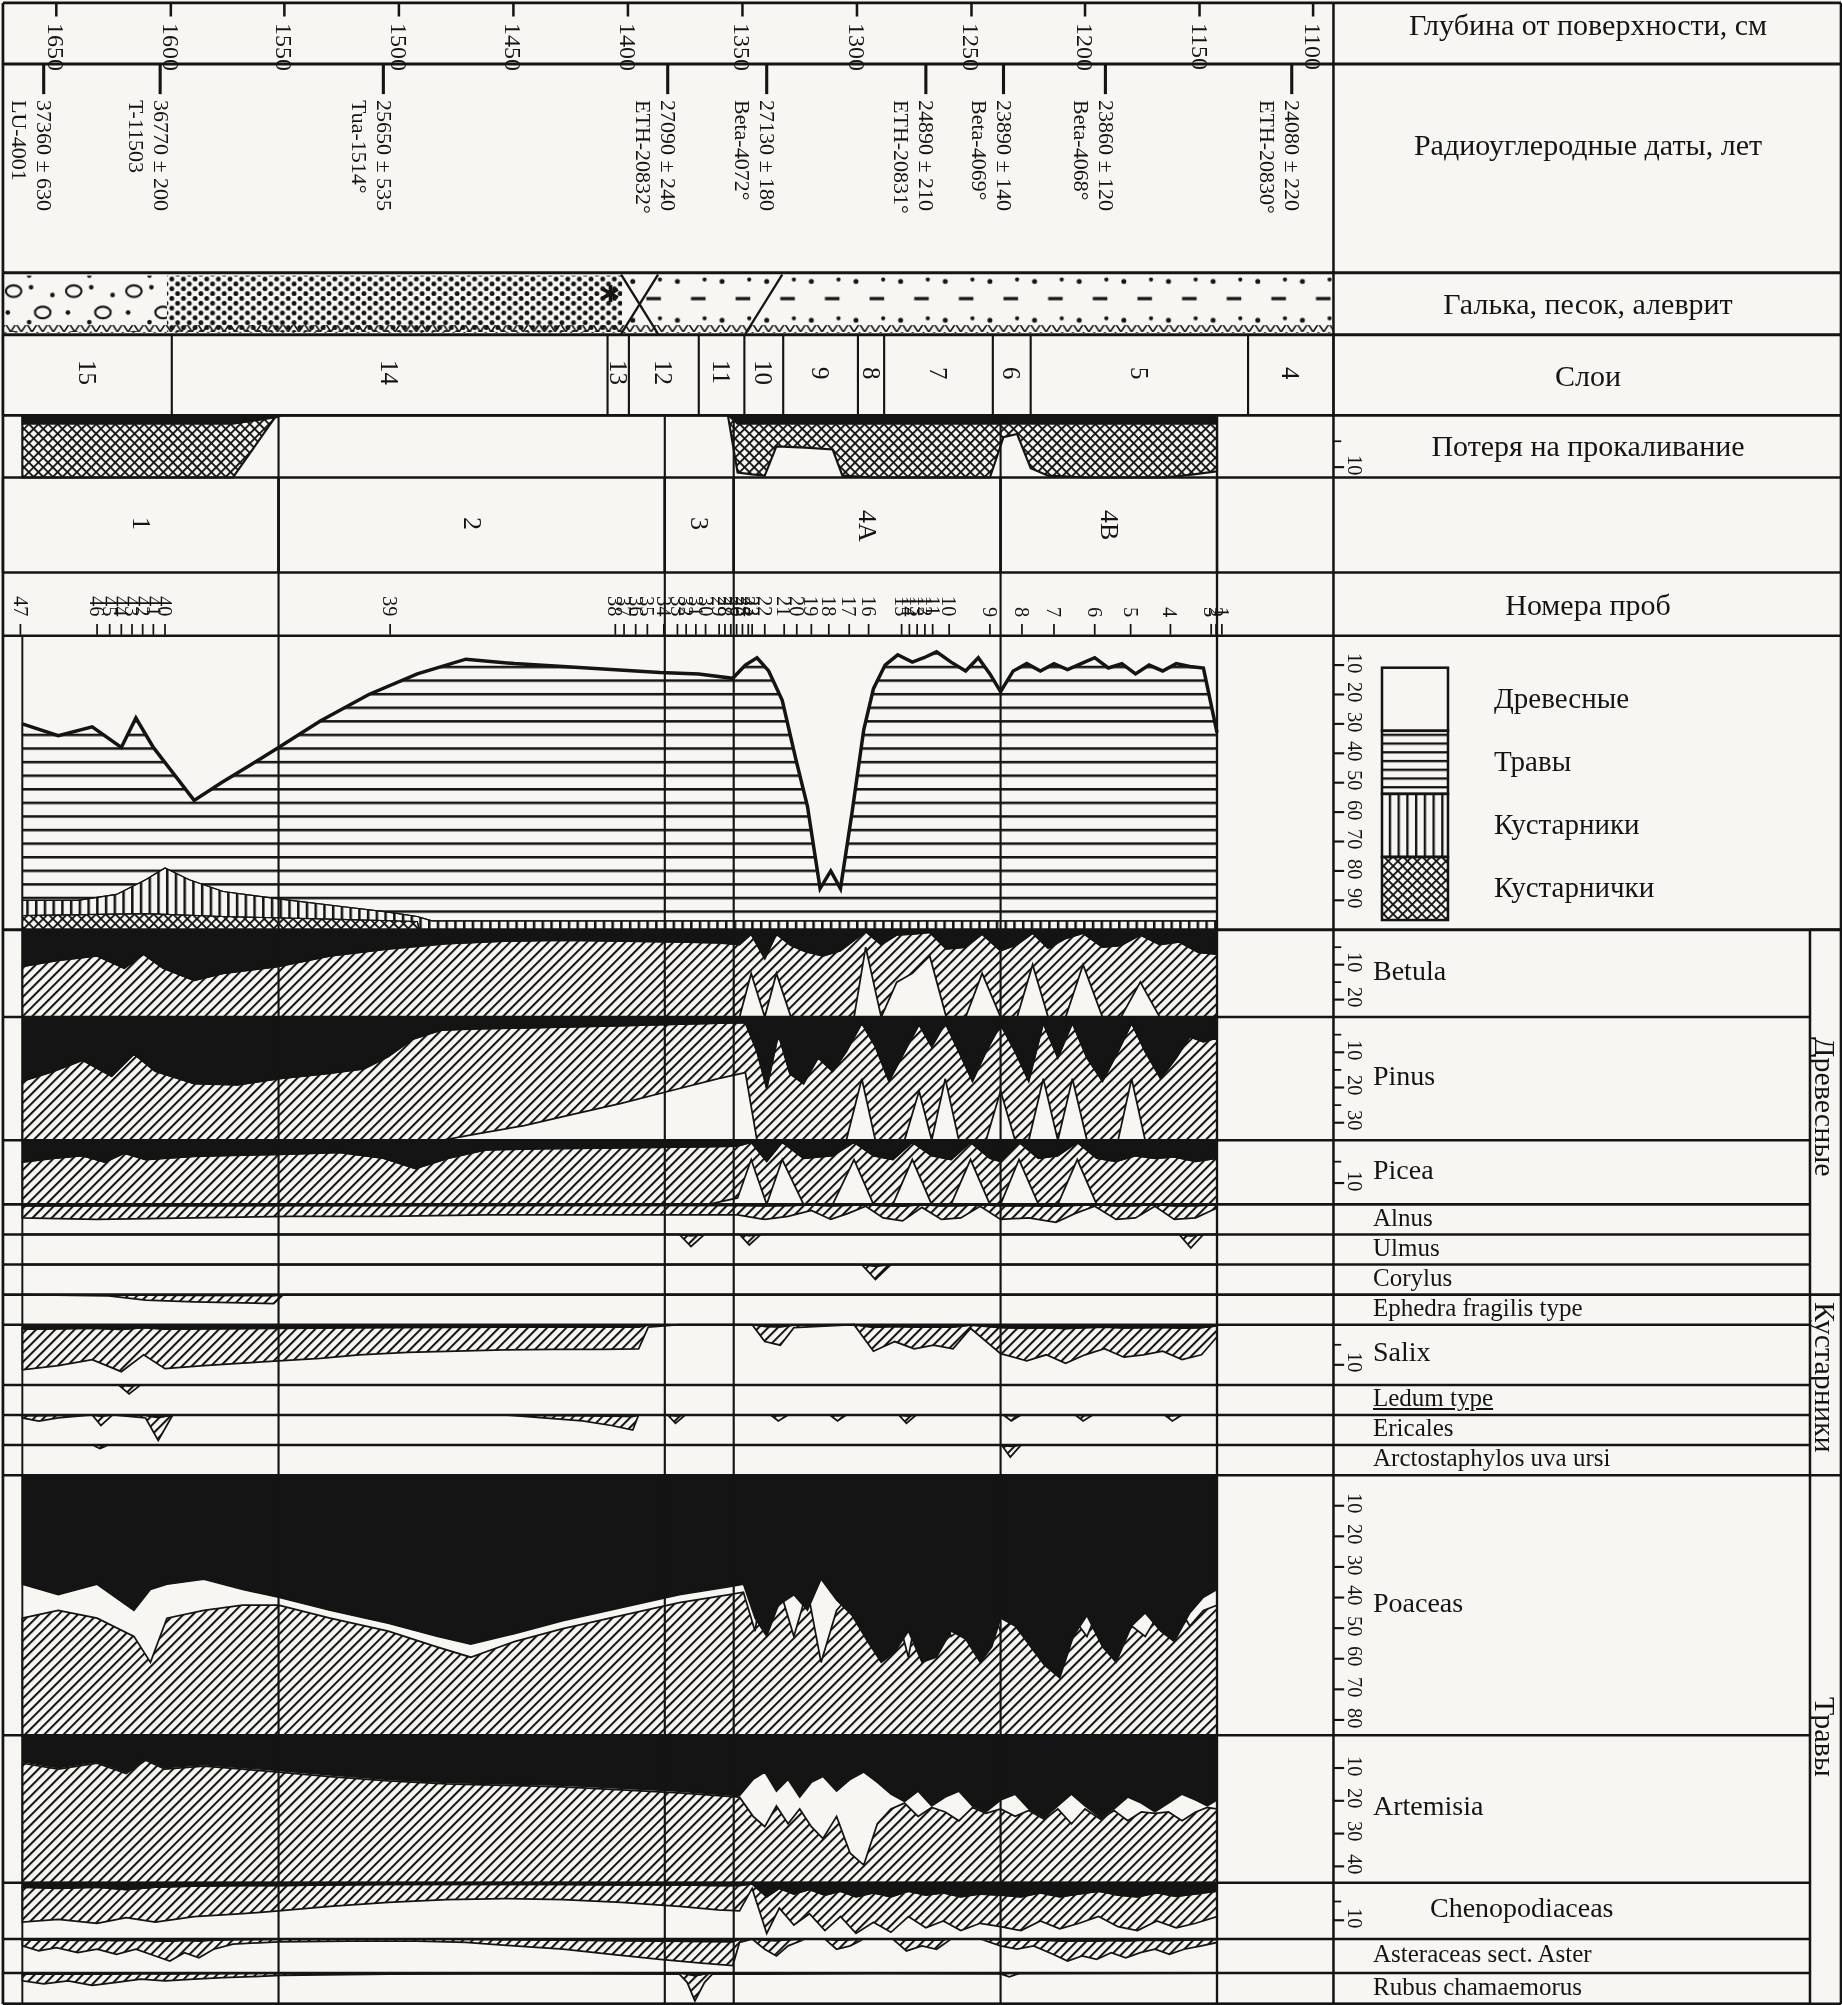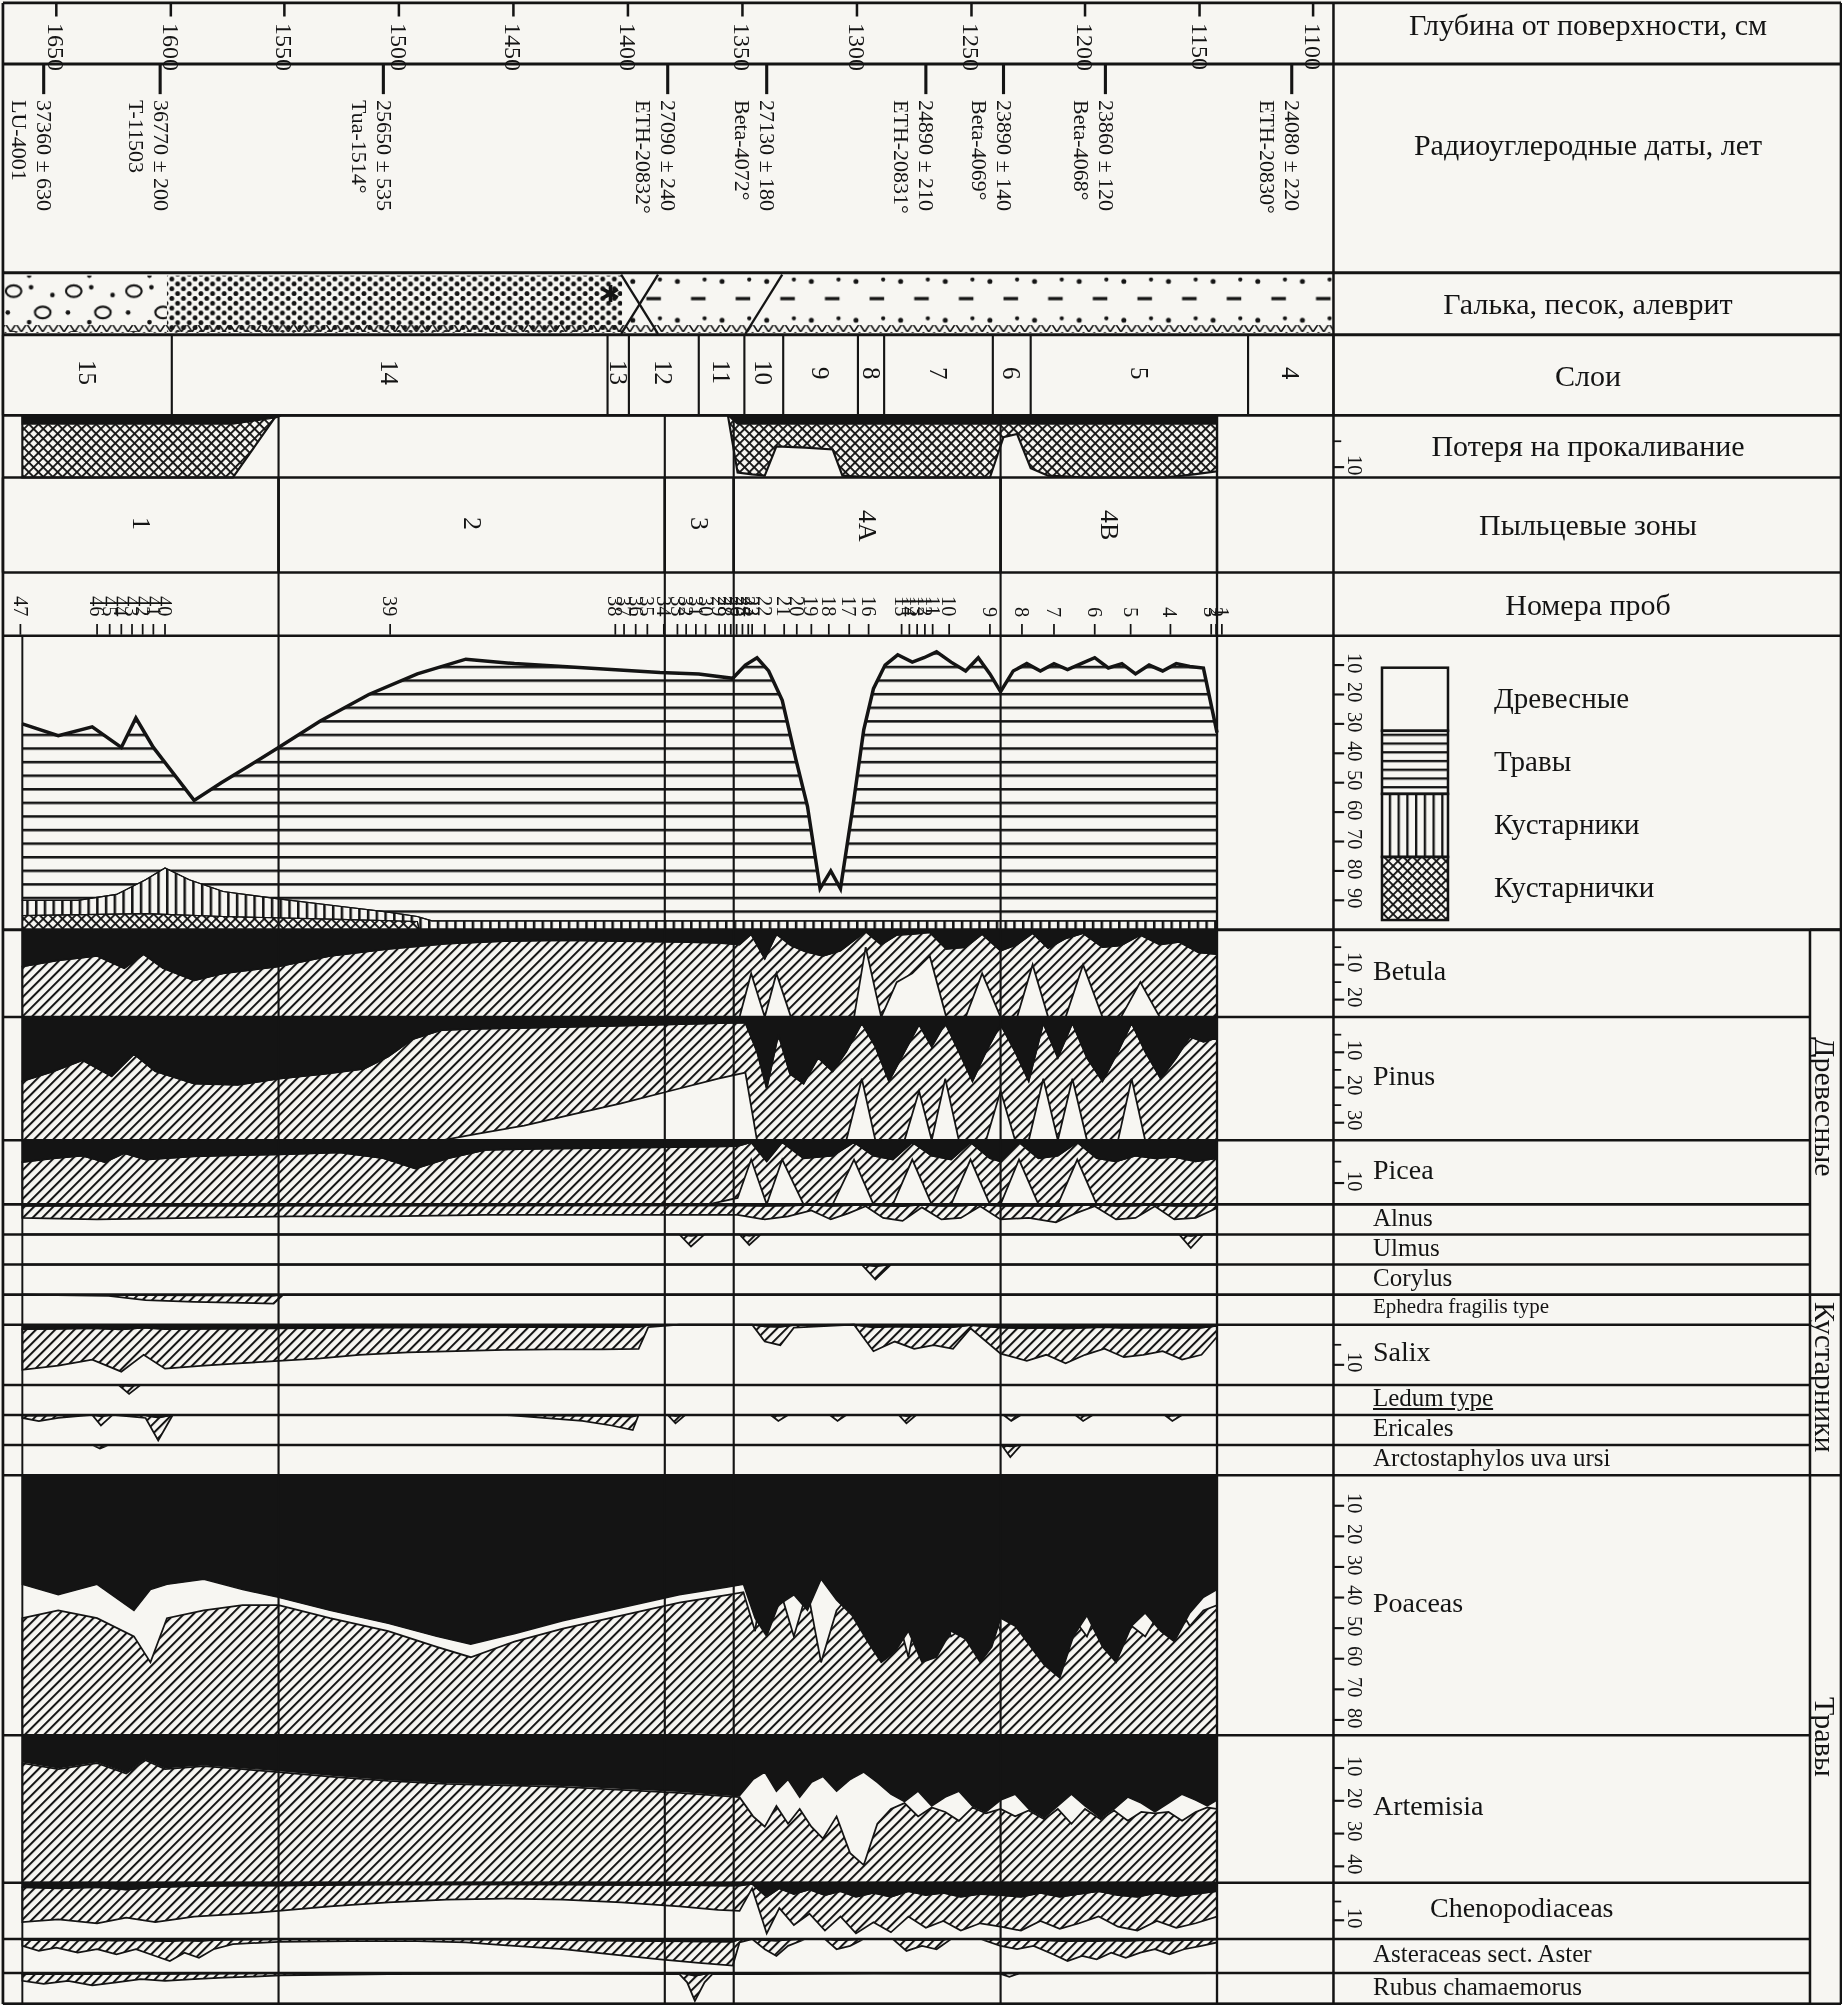--- a/index.html
+++ b/index.html
@@ -280,21 +280,20 @@
       <line x1="685" y1="428" x2="685" y2="2065" stroke="#141414" stroke-width="2.2"></line>
       <line x1="756" y1="428" x2="756" y2="2065" stroke="#141414" stroke-width="2.2"></line>
       <line x1="1031" y1="428" x2="1031" y2="2065" stroke="#141414" stroke-width="2.2"></line>
     </svg>
 
   <div class="hcell" style="top:2.9px;height:45px;">Глубина от поверхности, см</div>
   <div class="hcell" style="top:64px;height:161px;">Радиоуглеродные даты, лет</div>
   <div class="hcell" style="top:273px;height:62px;">Галька, песок, алеврит</div>
   <div class="hcell" style="top:335px;height:81px;">Слои</div>
   <div class="hcell" style="top:415px;height:62px;">Потеря на прокаливание</div>
-  <div class="hcell" style="top:477px;height:95px;">Пыльцевые зоны</div>
   <div class="hcell" style="top:573px;height:63px;">Номера проб</div>
 
   <div class="legend-label" style="top:682px;">Древесные</div>
   <div class="legend-label" style="top:745px;">Травы</div>
   <div class="legend-label" style="top:808px;">Кустарники</div>
   <div class="legend-label" style="top:871px;">Кустарнички</div>
 
   <div class="vlabel" style="left:1840px;top:1037px;">Древесные</div>
   <div class="vlabel" style="left:1840px;top:1302px;">Кустарники</div>
   <div class="vlabel" style="left:1840px;top:1697px;">Травы</div>
@@ -312,21 +311,21 @@
     <span class="tname" style="left: 1373px; top: 955px; font-size: 28px;">Betula</span>
     <span class="vnum" style="left: 1365px; top: 1040px; font-size: 20.4px;">10</span>
     <span class="vnum" style="left: 1365px; top: 1075px; font-size: 20.4px;">20</span>
     <span class="vnum" style="left: 1365px; top: 1110px; font-size: 20.4px;">30</span>
     <span class="tname" style="left: 1373px; top: 1060px; font-size: 28px;">Pinus</span>
     <span class="vnum" style="left: 1365px; top: 1171px; font-size: 20.4px;">10</span>
     <span class="tname" style="left: 1373px; top: 1154px; font-size: 28px;">Picea</span>
     <span class="tname" style="left: 1373px; top: 1204px; font-size: 25px;">Alnus</span>
     <span class="tname" style="left: 1373px; top: 1234px; font-size: 25px;">Ulmus</span>
     <span class="tname" style="left: 1373px; top: 1264px; font-size: 25px;">Corylus</span>
-    <span class="tname" style="left: 1373px; top: 1294px; font-size: 21px;">Ephedra fragilis type</span>
+    <span class="tname" style="left: 1373px; top: 1294px; font-size: 25px;">Ephedra fragilis type</span>
     <span class="vnum" style="left: 1365px; top: 1352px; font-size: 20.4px;">10</span>
     <span class="tname" style="left: 1373px; top: 1336px; font-size: 28px;">Salix</span>
     <span class="tname" style="left: 1373px; top: 1384px; font-size: 25px; text-decoration: underline;">Ledum type</span>
     <span class="tname" style="left: 1373px; top: 1414px; font-size: 25px;">Ericales</span>
     <span class="tname" style="left: 1373px; top: 1444px; font-size: 25px;">Arctostaphylos uva ursi</span>
     <span class="vnum" style="left: 1365px; top: 1493px; font-size: 20.4px;">10</span>
     <span class="vnum" style="left: 1365px; top: 1524px; font-size: 20.4px;">20</span>
     <span class="vnum" style="left: 1365px; top: 1555px; font-size: 20.4px;">30</span>
     <span class="vnum" style="left: 1365px; top: 1585px; font-size: 20.4px;">40</span>
     <span class="vnum" style="left: 1365px; top: 1616px; font-size: 20.4px;">50</span>

